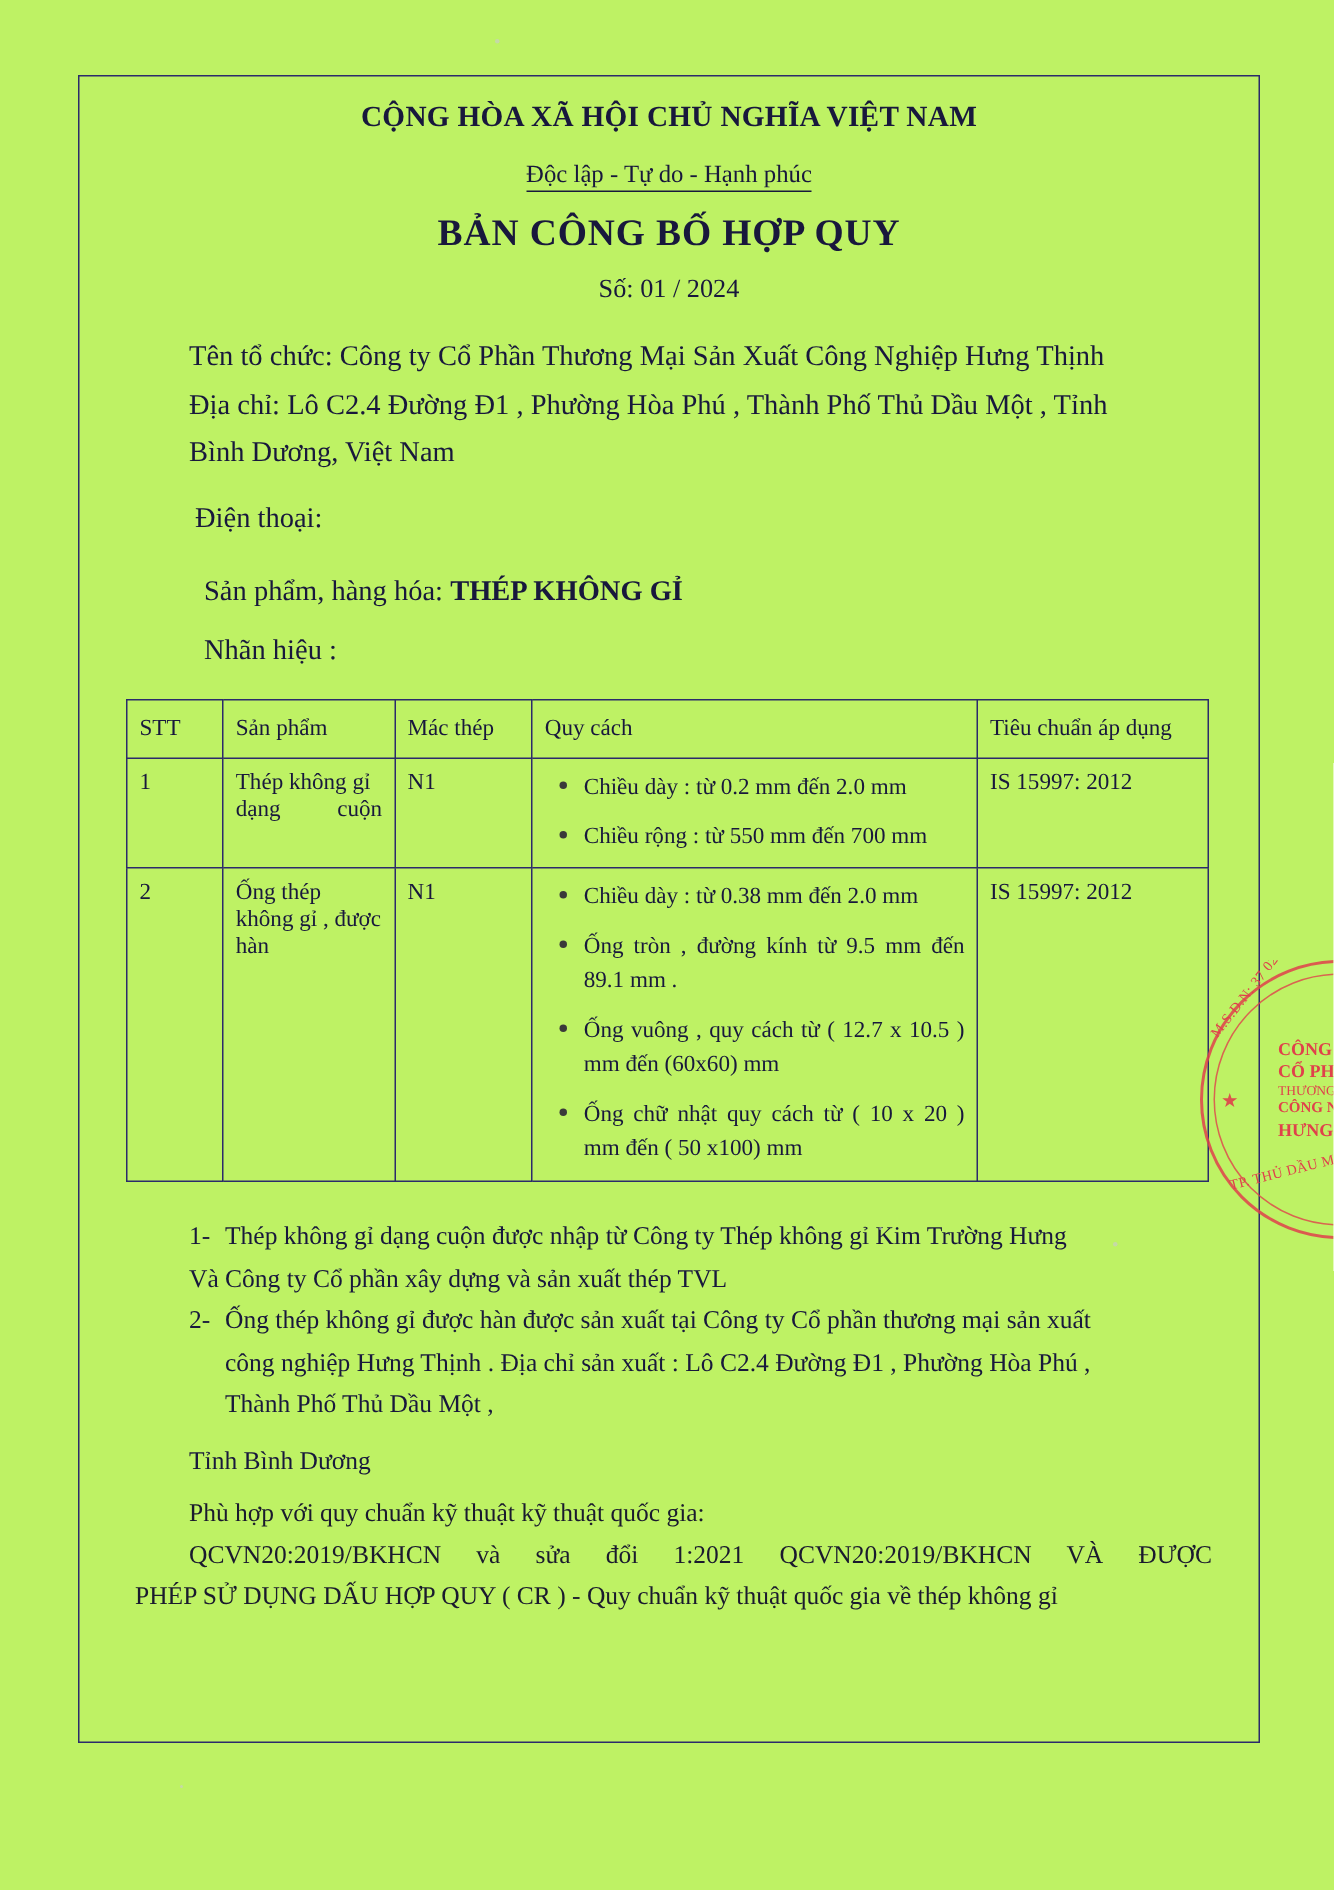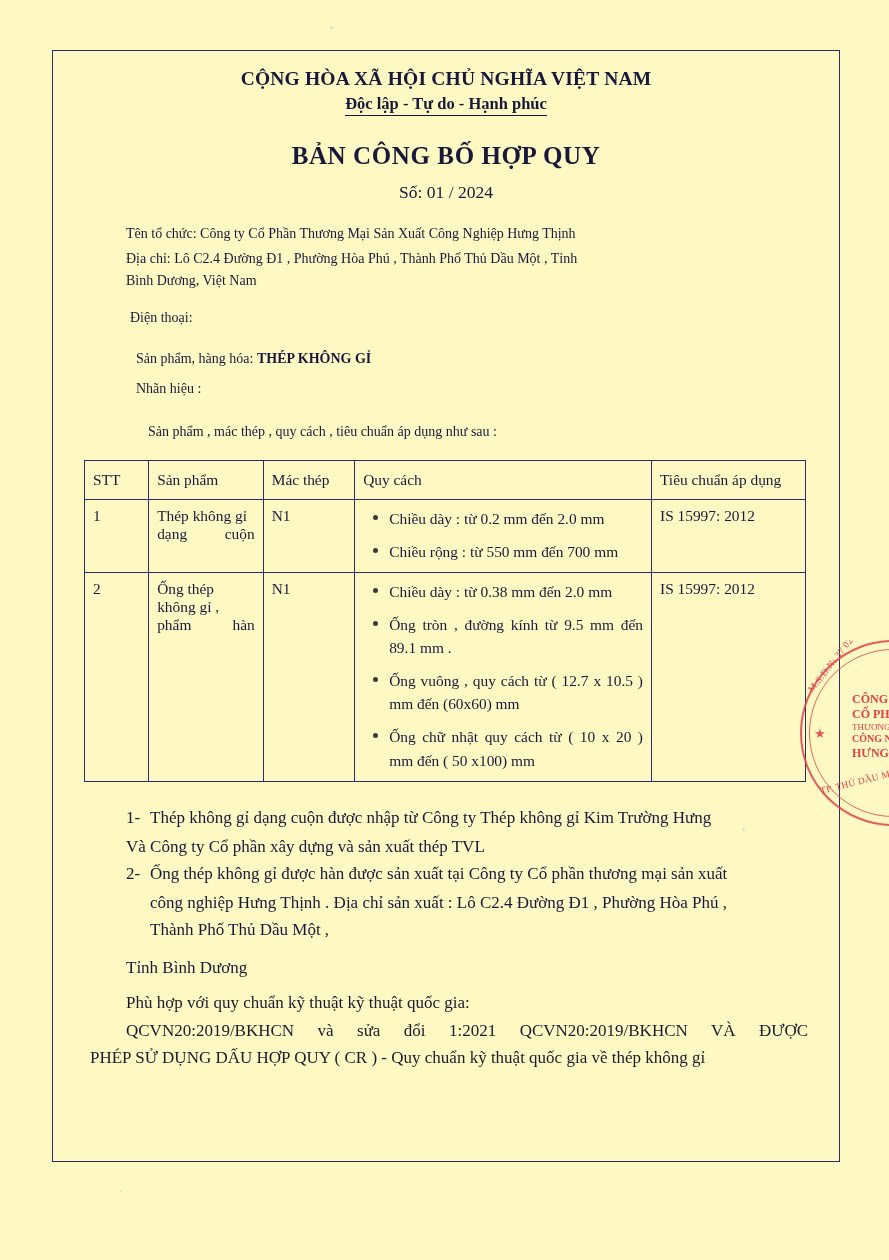--- a/index.html
+++ b/index.html
@@ -13,21 +13,21 @@
     font-family: "Liberation Serif", serif;
     color: #1a1a2e;
     position: relative;
     overflow: hidden;
   }
   .page {
     position: absolute;
     left: 0; top: 0;
     width: 889px;
     height: 1260px;
-    background: #fef9c3;
+    background: #bef264;
   }
   .doc-frame {
     position: absolute;
     left: 52px;
     top: 50px;
     width: 788px;
     height: 1112px;
     border: 1.5px solid #2b2b6b;
     box-sizing: border-box;
   }
@@ -41,41 +41,41 @@
   }
   .center { text-align: center; }
   .national-title {
     font-size: 19.5px;
     font-weight: bold;
     letter-spacing: 0.2px;
     color: #18183c;
   }
   .national-sub {
     font-size: 16.5px;
-    font-weight: bold;
-    margin-top: 4px;
+    font-weight: normal;
+    margin-top: 16px;
     display: inline-block;
     border-bottom: 1.2px solid #18183c;
     padding-bottom: 1px;
     color: #18183c;
   }
   .doc-title {
     font-size: 25px;
     font-weight: bold;
-    margin-top: 26px;
+    margin-top: 14px;
     letter-spacing: 0.6px;
     color: #18183c;
   }
   .doc-number {
     font-size: 17.5px;
     margin-top: 12px;
     color: #18183c;
   }
   .body-text {
-    font-size: 14px;
+    font-size: 19px;
     line-height: 1.62;
     color: #18183c;
   }
   .p-org { margin-top: 20px; padding-left: 44px; }
   .p-addr { margin-top: 2px; padding-left: 44px; }
   .p-phone { margin-top: 14px; padding-left: 48px; }
   .p-product { margin-top: 18px; padding-left: 54px; }
   .p-brand { margin-top: 8px; padding-left: 54px; }
   .p-intro { margin-top: 20px; padding-left: 66px; }
   .bold { font-weight: bold; }
@@ -267,21 +267,20 @@
     </div>
 
     <div class="body-text p-phone">Điện thoại:</div>
 
     <div class="body-text p-product">
       <span>Sản phẩm, hàng hóa: </span><span class="bold">THÉP KHÔNG GỈ</span>
     </div>
 
     <div class="body-text p-brand">Nhãn hiệu :</div>
 
-    <div class="body-text p-intro">Sản phẩm , mác thép , quy cách , tiêu chuẩn áp dụng như sau :</div>
 
     <table class="spec">
       <thead>
         <tr>
           <th class="col-stt">STT</th>
           <th class="col-prod">Sản phẩm</th>
           <th class="col-mac">Mác thép</th>
           <th class="col-quy">Quy cách</th>
           <th class="col-tc">Tiêu chuẩn áp dụng</th>
         </tr>
@@ -294,21 +293,21 @@
           <td>
             <ul class="bullets">
               <li>Chiều dày : từ 0.2 mm đến 2.0 mm</li>
               <li>Chiều rộng : từ 550 mm đến 700 mm</li>
             </ul>
           </td>
           <td>IS 15997: 2012</td>
         </tr>
         <tr>
           <td class="c">2</td>
-          <td class="just">Ống thép không gỉ , phẩm hàn</td>
+          <td class="just">Ống thép không gỉ , được hàn</td>
           <td class="c">N1</td>
           <td>
             <ul class="bullets">
               <li>Chiều dày : từ 0.38 mm đến 2.0 mm</li>
               <li>Ống tròn , đường kính từ 9.5 mm đến 89.1 mm .</li>
               <li>Ống vuông , quy cách từ ( 12.7 x 10.5 ) mm đến (60x60) mm</li>
               <li>Ống chữ nhật quy cách từ ( 10 x 20 ) mm đến ( 50 x100) mm</li>
             </ul>
           </td>
           <td>IS 15997: 2012</td>

